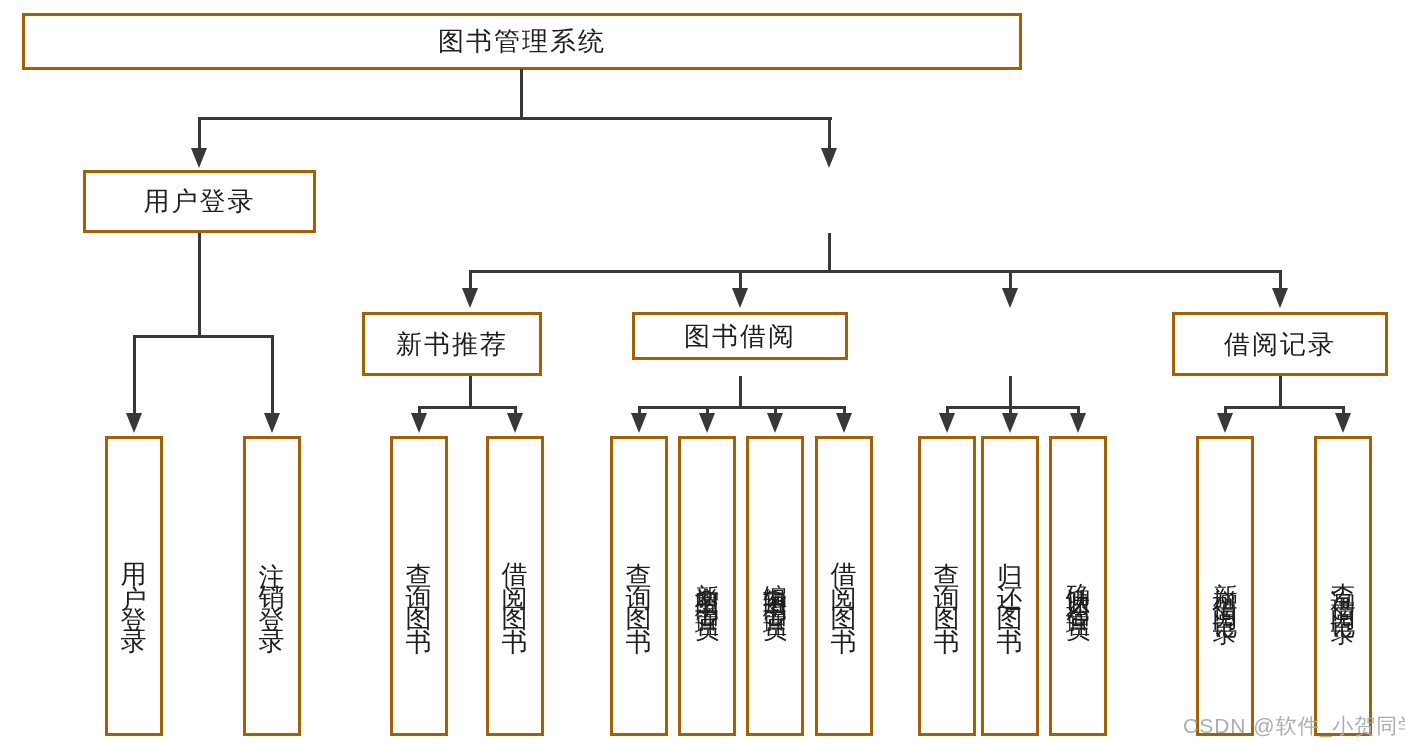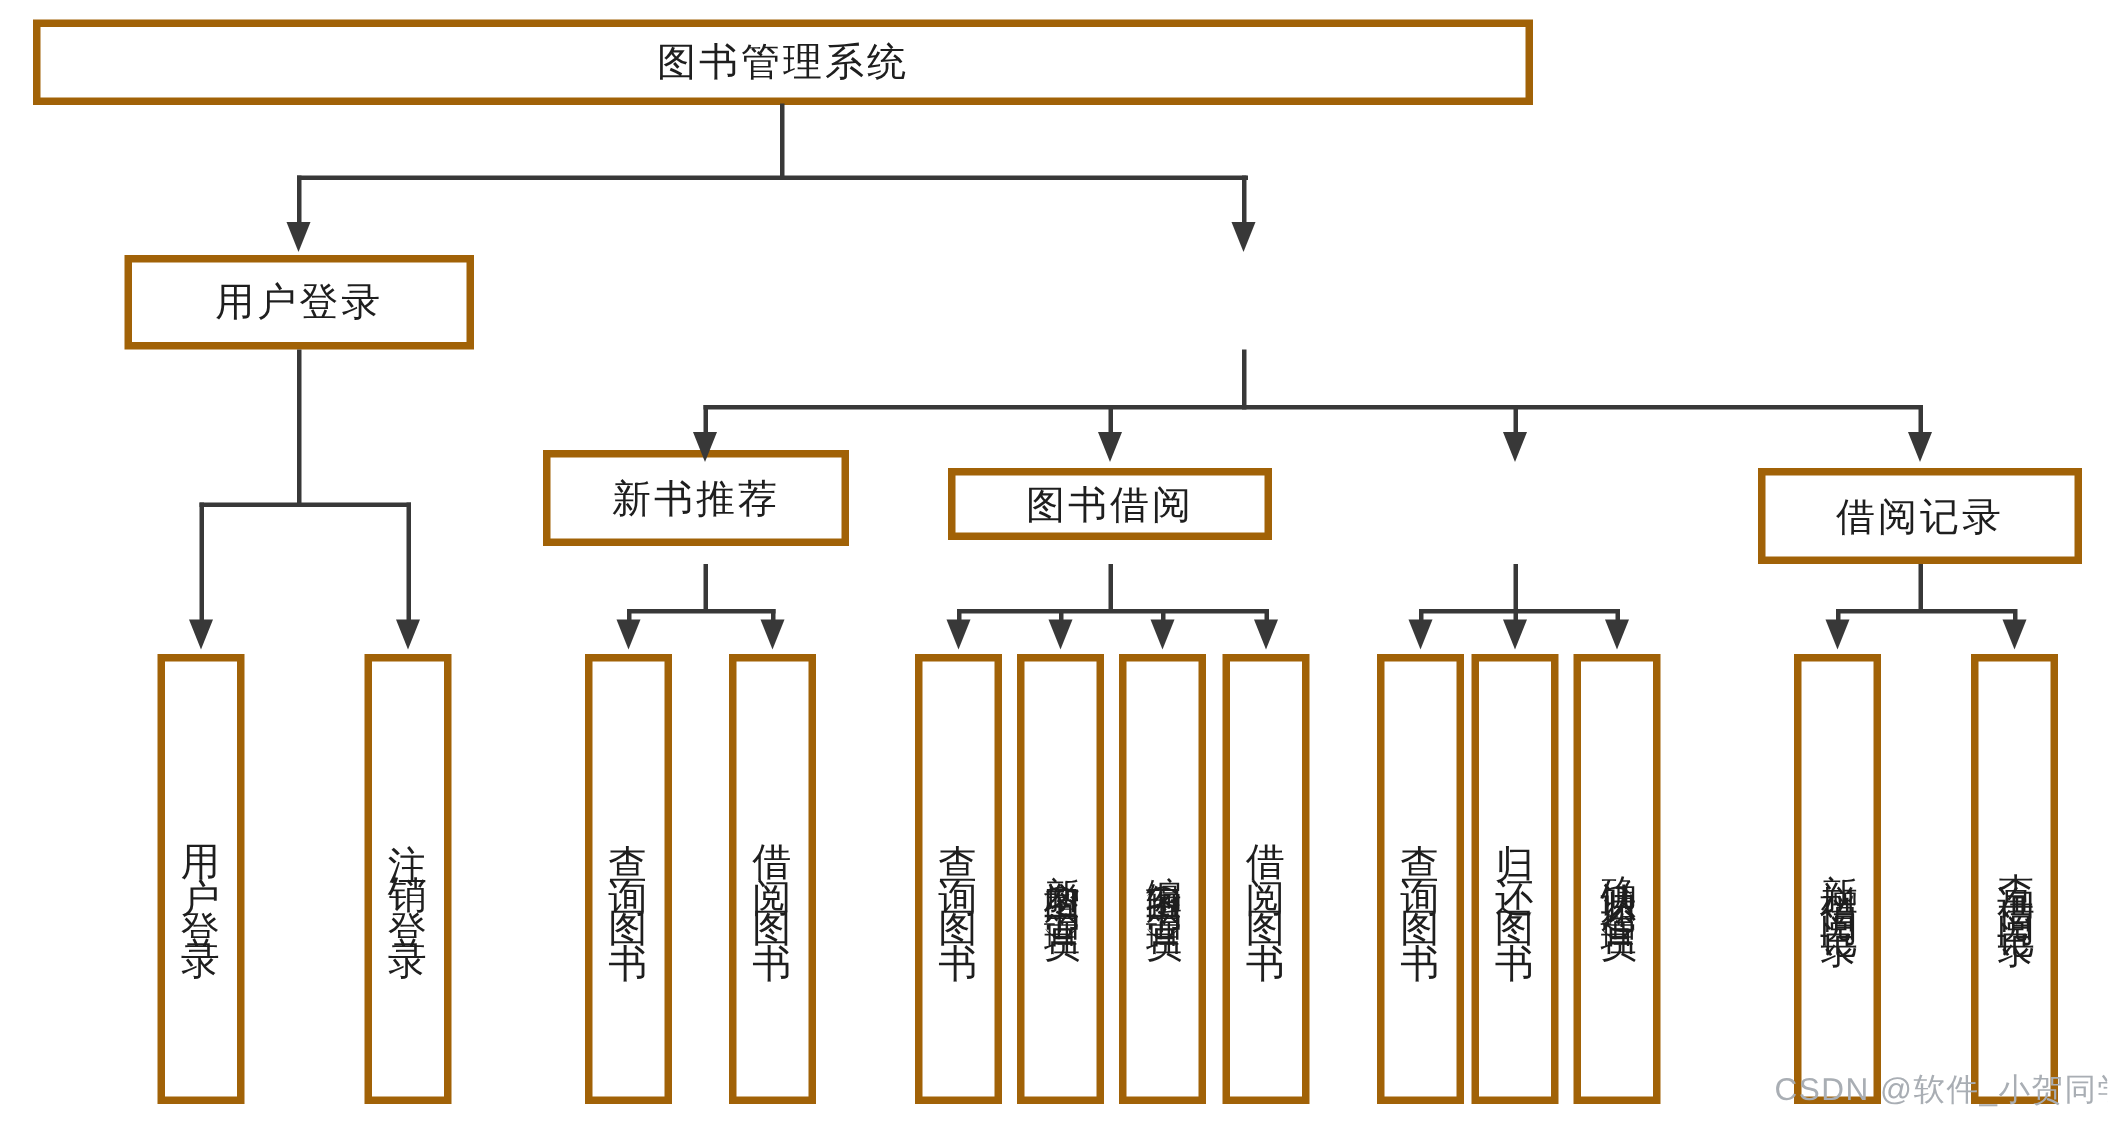--- a/index.html
+++ b/index.html
@@ -2,21 +2,21 @@
 <html><head>
 <meta charset="utf-8">
 <style>
   html,body{margin:0;padding:0;background:#ffffff;}
   *{box-sizing:border-box;}
   .canvas{
     position:relative;width:1405px;height:747px;background:#ffffff;
     font-family:"Liberation Sans",sans-serif;color:#1e1e1e;overflow:hidden;
   }
   .box{
-    position:absolute;border:5px solid #a16207;background:#ffffff;
+    position:absolute;border:3px solid #a16207;background:#ffffff;
     display:flex;align-items:center;justify-content:center;
   }
   .box.h span{font-size:26px;letter-spacing:2px;white-space:nowrap;color:#1e1e1e;}
   .box.leaf span{
     writing-mode:vertical-lr;text-orientation:mixed;
     font-size:26px;letter-spacing:22px;line-height:1;color:#1e1e1e;white-space:nowrap;
   }
   .box.leaf.mid span{font-size:25px;letter-spacing:8px;}
   .box.leaf.long span{font-size:24px;letter-spacing:5px;}
   .line{position:absolute;background:#383838;}
@@ -36,21 +36,21 @@
 <div class="canvas">
 
   <div class="box h" style="left:22px;top:13px;width:1000px;height:57px">
     <span>图书管理系统</span>
   </div>
 
   <div class="box h" style="left:83px;top:170px;width:233px;height:63px">
     <span>用户登录</span>
   </div>
 
-  <div class="box h" style="left:362px;top:300px;width:204px;height:64px">
+  <div class="box h" style="left:362px;top:312px;width:180px;height:64px">
     <span>新书推荐</span>
   </div>
   <div class="box h" style="left:632px;top:312px;width:216px;height:48px">
     <span>图书借阅</span>
   </div>
   <div class="box h" style="left:1172px;top:312px;width:216px;height:64px">
     <span>借阅记录</span>
   </div>
 
   <div class="box leaf" style="left:105px;top:436px;width:58px;height:300px">

